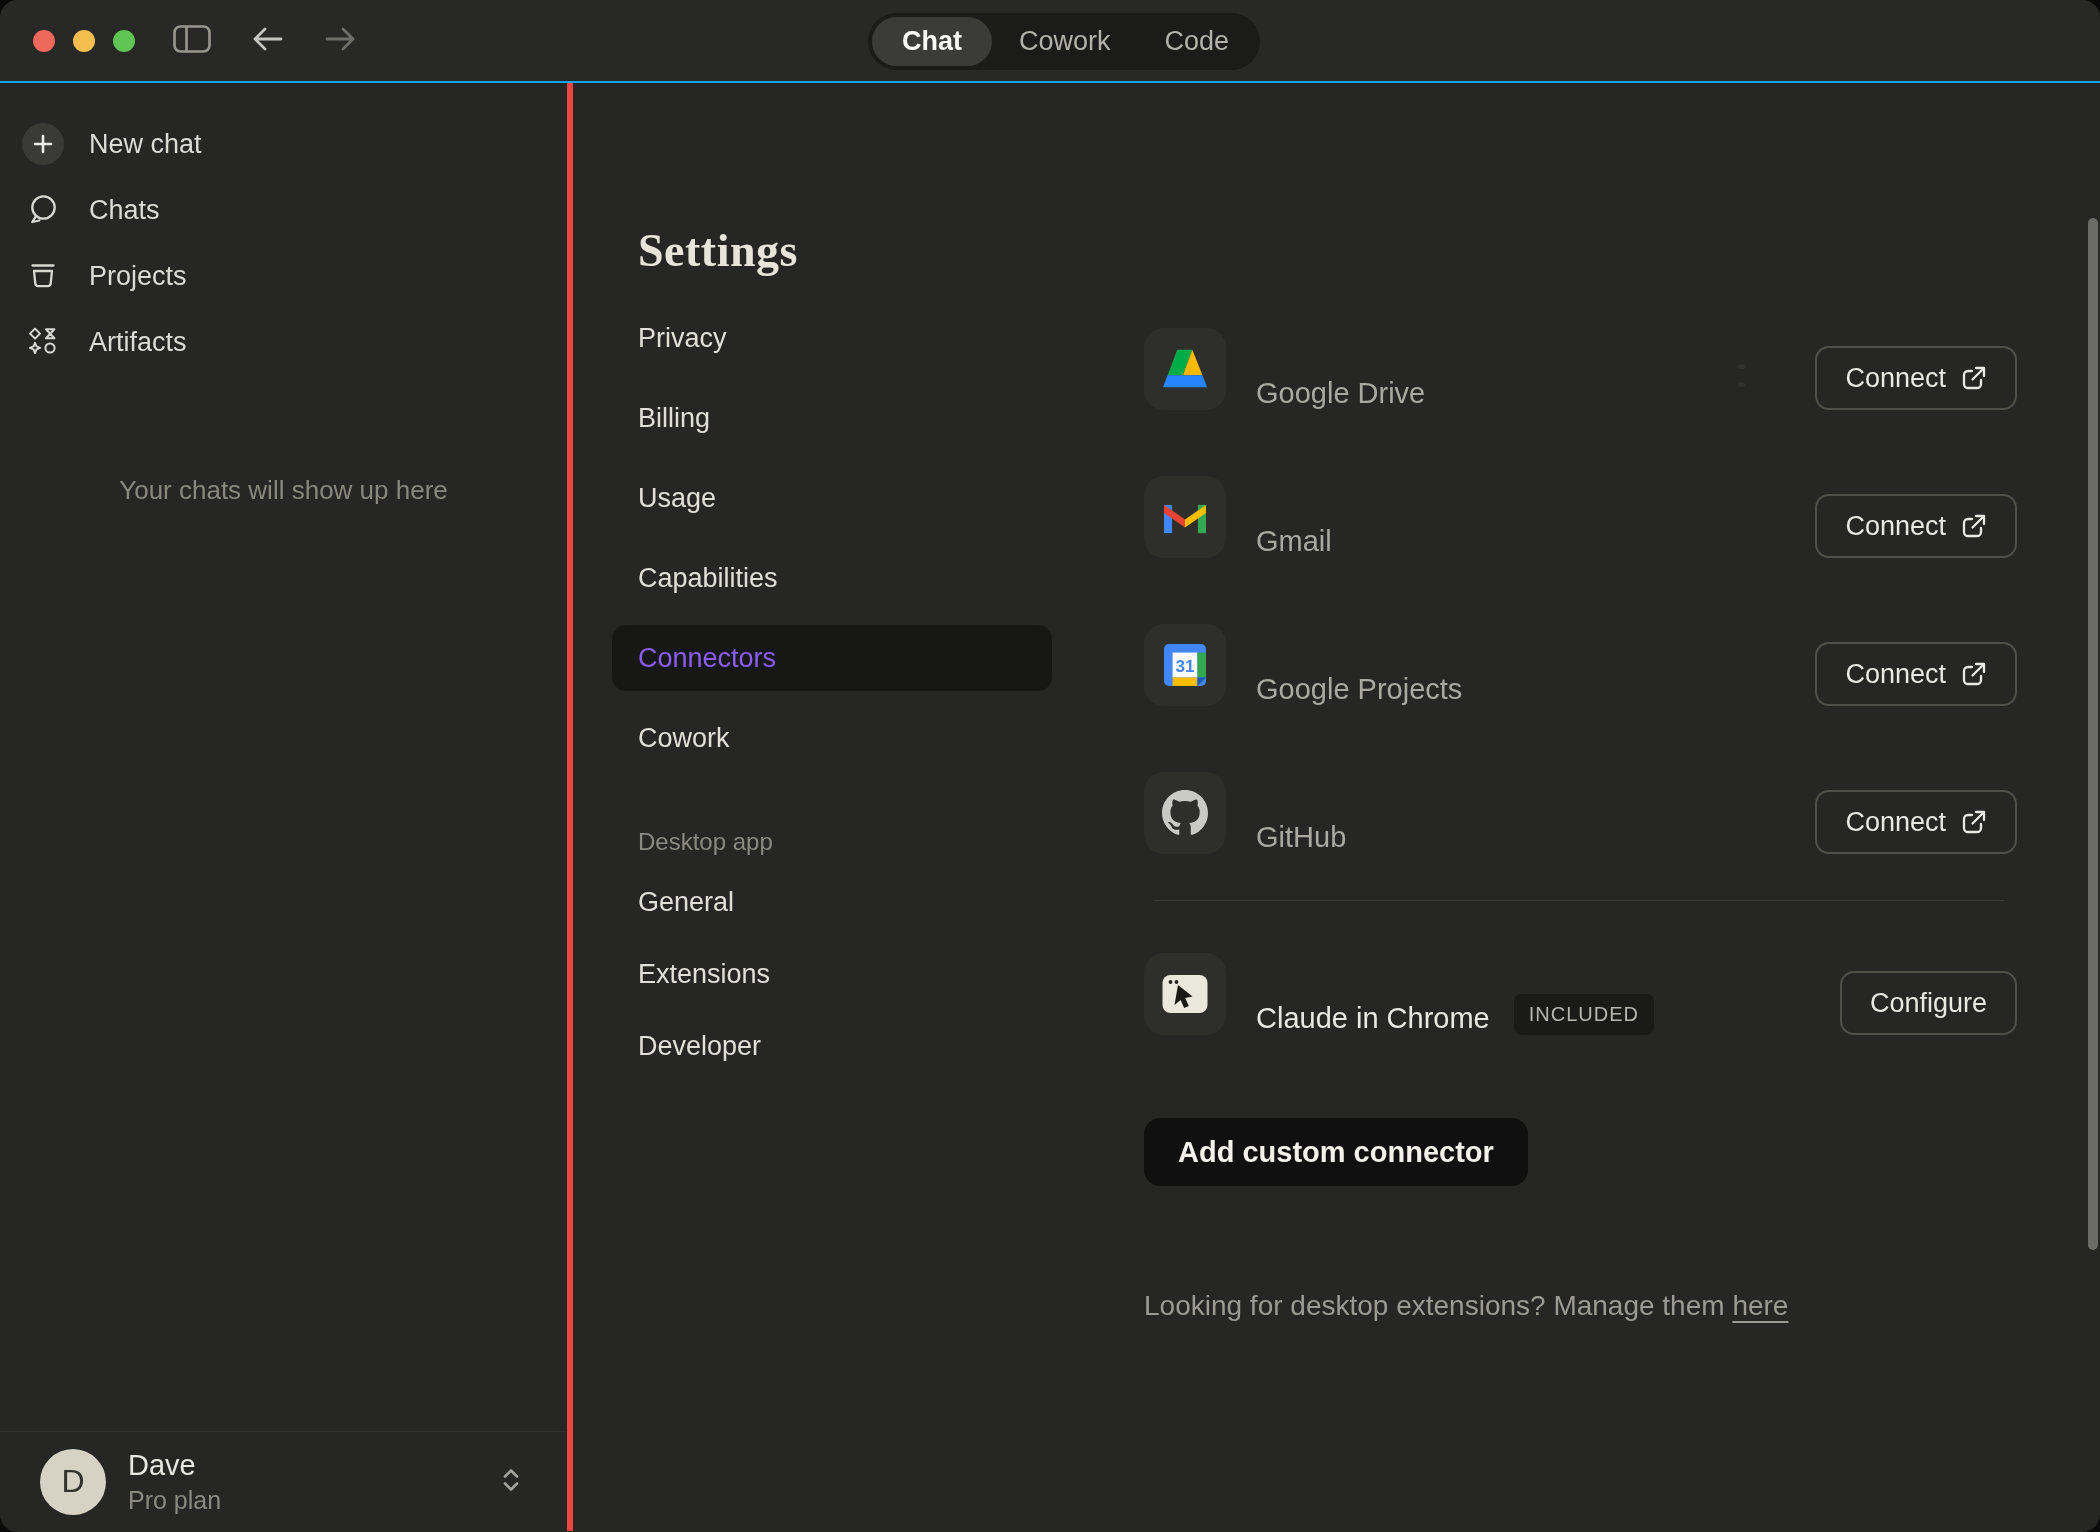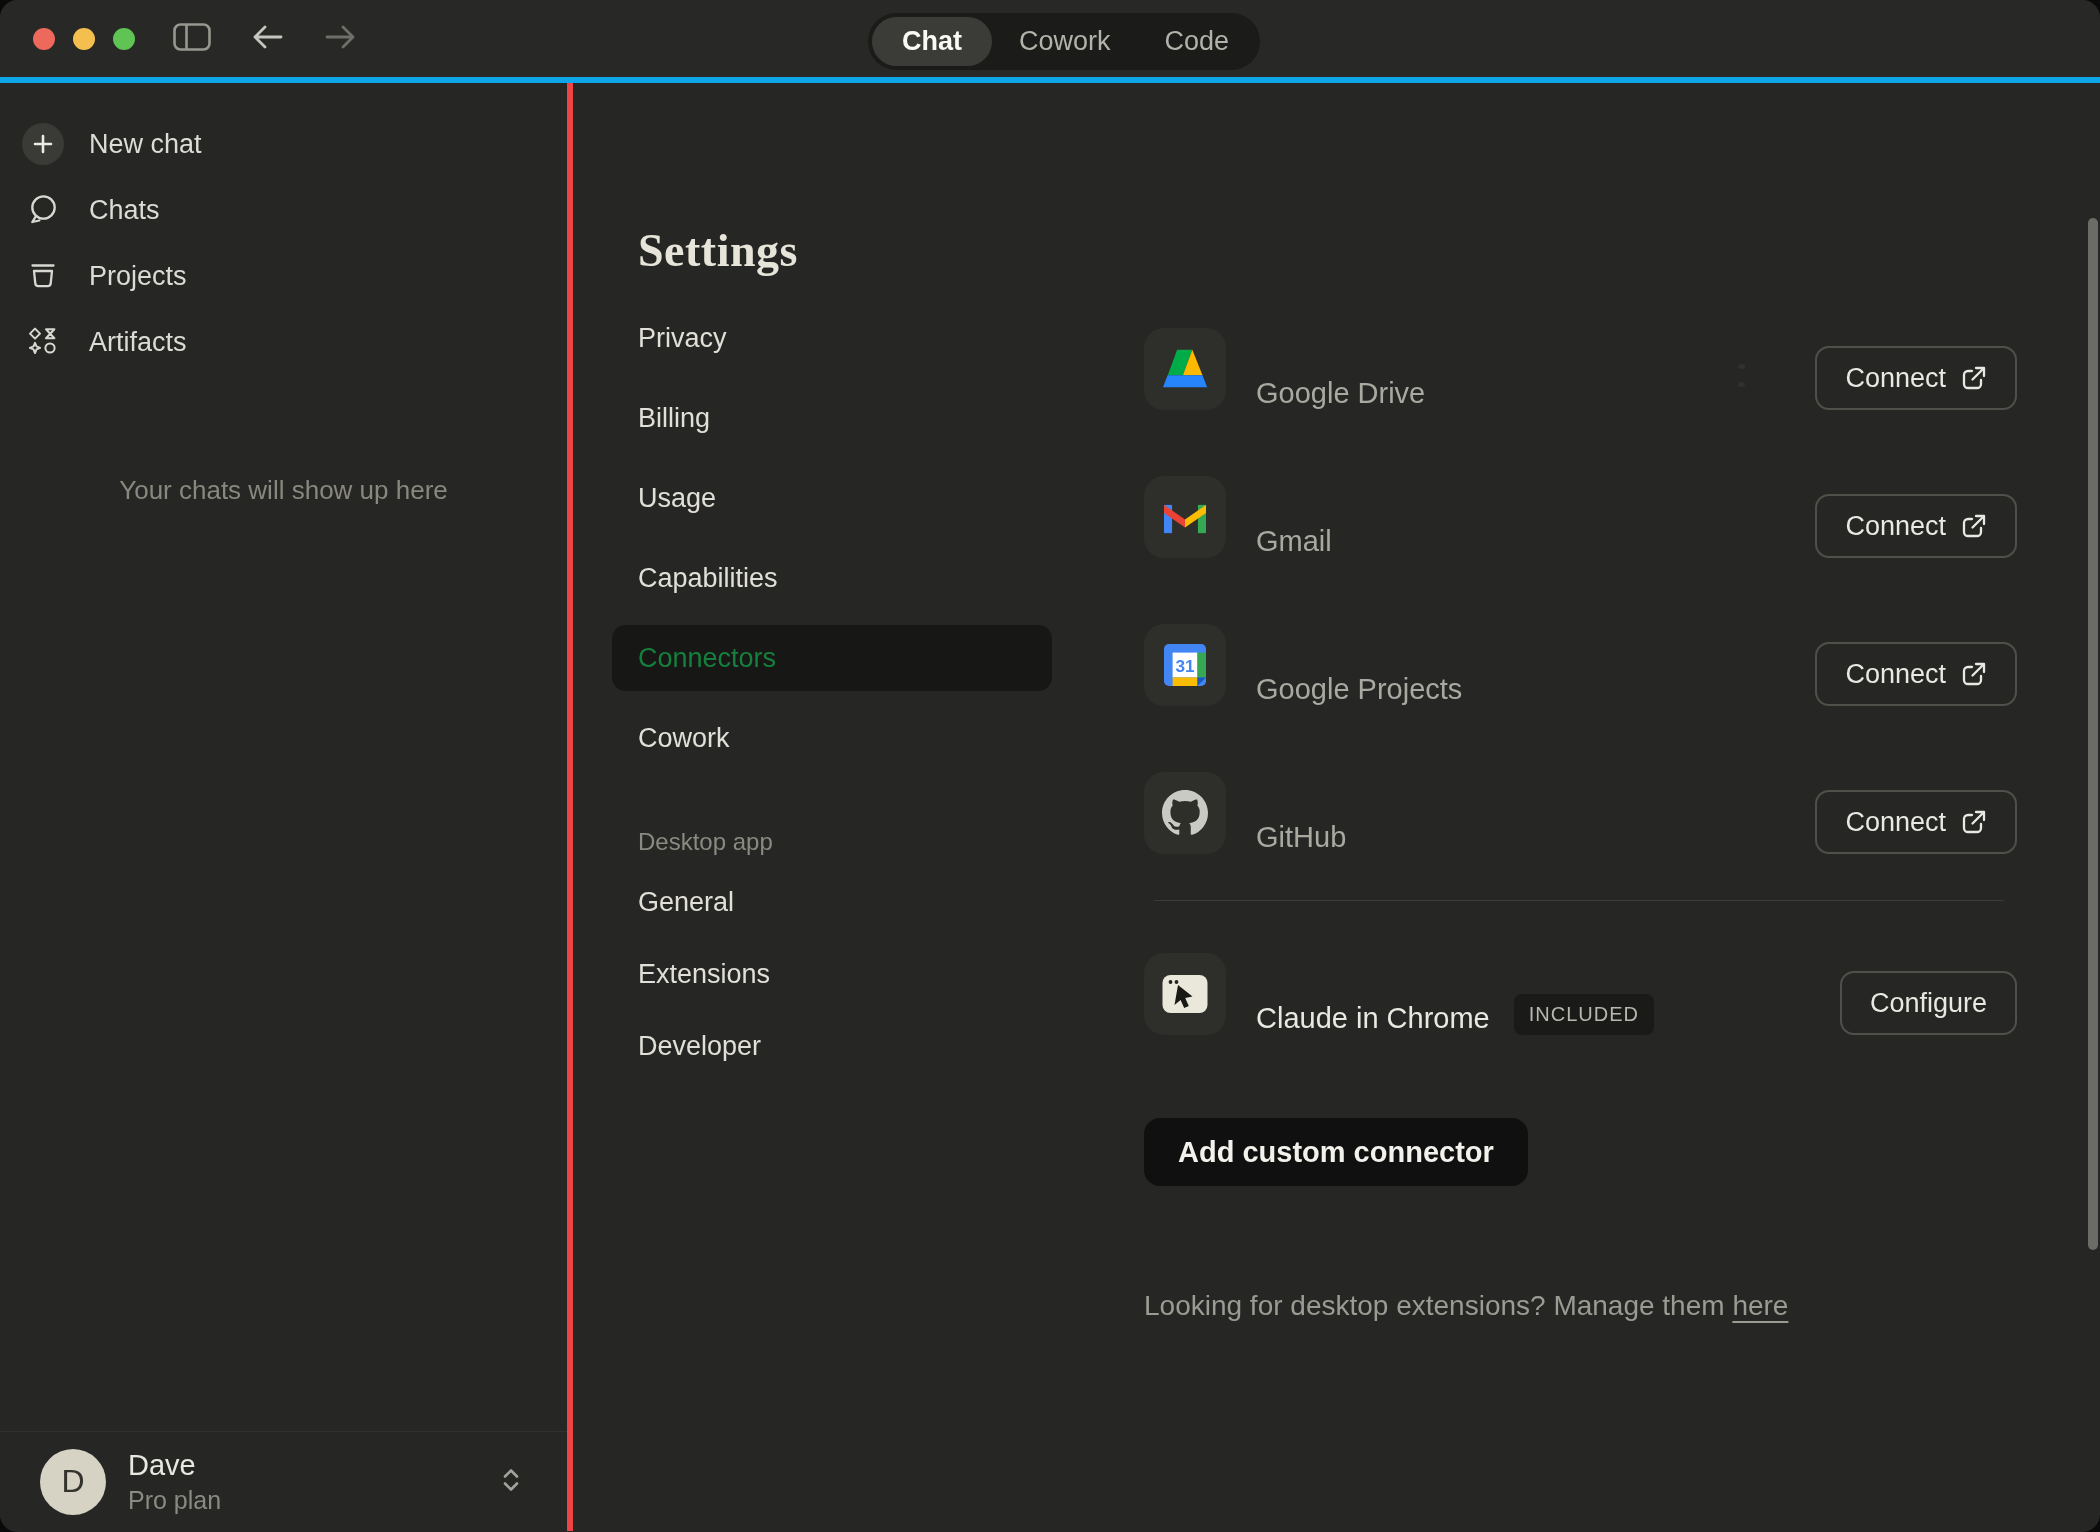--- a/index.html
+++ b/index.html
@@ -5,21 +5,21 @@
   html,body{margin:0;padding:0;background:#0a0a0a;}
   *{box-sizing:border-box;}
   .window{
     position:relative;width:2100px;height:1532px;background:#262624;
     border-radius:18px;overflow:hidden;
     font-family:"Liberation Sans","DejaVu Sans",sans-serif;
     color:#e9e8e1;
   }
   
   .titlebar{height:83px;display:flex;align-items:center;position:relative;
-    background:#282826;border-bottom:6px solid #0ea5e9;}
+    background:#282826;border-bottom:2px solid #0ea5e9;}
   .traffic{display:flex;gap:18px;margin-left:33px;}
   .traffic .dot{width:22px;height:22px;border-radius:50%;}
   .win-ctrls{display:flex;align-items:center;margin-left:38px;gap:38px;}
   .tabs{position:absolute;left:868px;top:13px;height:57px;background:#1b1b19;
     border-radius:29px;display:flex;align-items:center;padding:0 4px;}
   .tab{height:49px;display:flex;align-items:center;padding:0 27px;
     font-size:27px;font-weight:500;color:#b2b2aa;border:none;background:transparent;
     border-radius:25px;cursor:default;font-family:inherit;}
   .tab.active{background:#3b3b38;color:#fafaf5;font-weight:600;padding:0 30px;}
   
@@ -45,21 +45,21 @@
   .user-chevrons{margin-left:auto;margin-right:45px;}
   
   .main{flex:1;position:relative;padding-left:65px;overflow:hidden;}
   .page-title{margin-top:141px;font-family:"Liberation Serif","DejaVu Serif",serif;
     font-weight:600;font-size:46px;color:#e7e5da;letter-spacing:0.5px;}
   .content{display:flex;margin-top:28px;}
   .settings-nav{width:414px;flex-shrink:0;}
   .snav-item{height:66px;margin-bottom:14px;display:flex;align-items:center;
     padding-left:26px;margin-left:-26px;width:440px;border-radius:14px;
     font-size:27px;color:#e0dfd8;cursor:default;}
-  .snav-item.selected{background:#171715;color:#15803d;}
+  .snav-item.selected{background:#171715;color:#8b5cf6;}
   .section-label{margin-top:56px;height:30px;display:flex;align-items:center;
     font-size:24px;color:#8a8a82;}
   .desktop-items{margin-top:14px;}
   .desktop-items .snav-item{height:62px;margin-bottom:10px;}
   .connectors-panel{margin-left:92px;width:873px;padding-top:23px;}
   .conn-row{display:flex;align-items:flex-end;height:82px;margin-bottom:66px;}
   .conn-row.last-connect{margin-bottom:46px;}
   .icon-tile{width:82px;height:82px;border-radius:20px;background:#2e2e2b;
     display:flex;align-items:center;justify-content:center;flex-shrink:0;}
   .conn-name{margin-left:30px;font-size:29px;color:#a9a9a2;}

